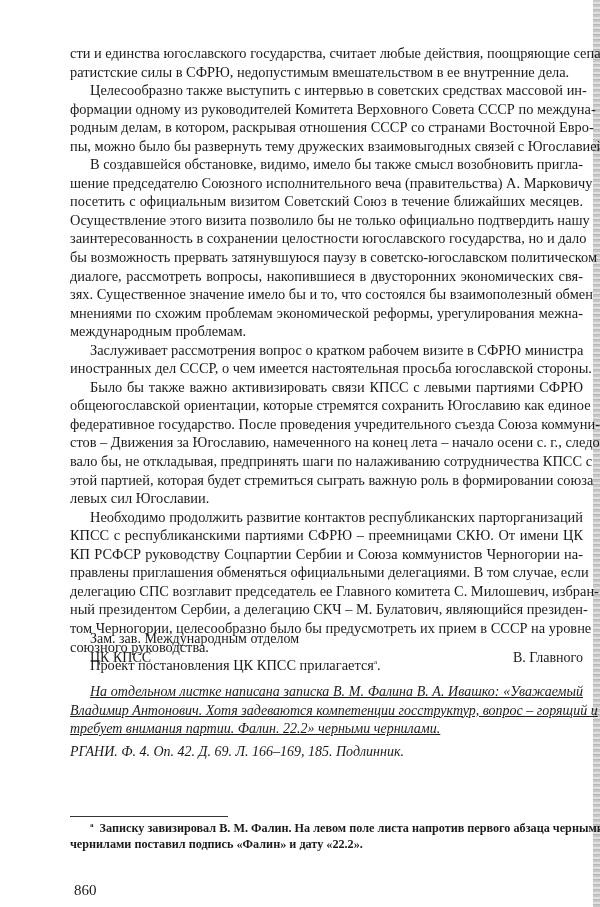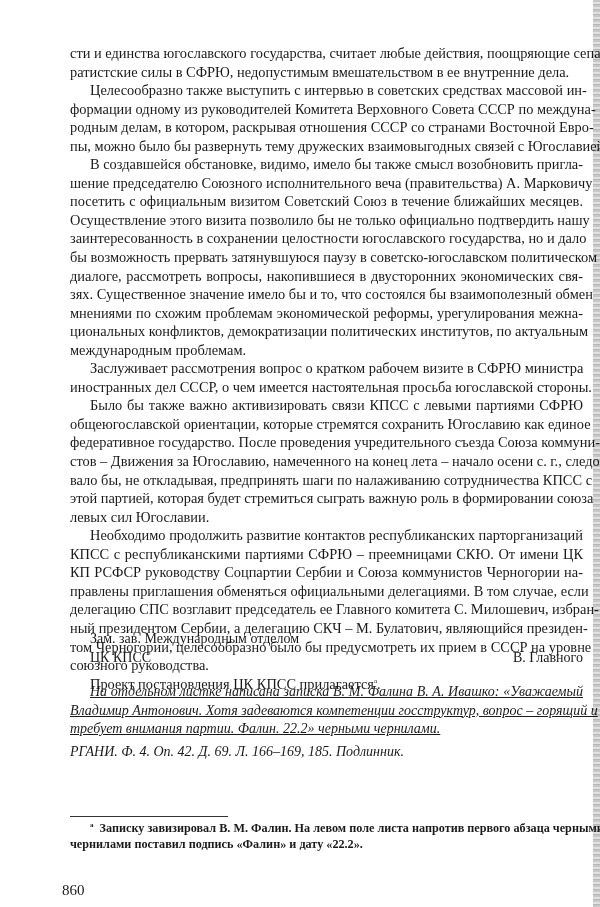--- a/index.html
+++ b/index.html
@@ -21,21 +21,21 @@
   .line.last { text-align-last: left; }
   .line.indent { padding-left: 20px; }
   .sig { position: absolute; left: 90px; width: 493px; font-size: 14px; line-height: 18.55px; }
   .sig .row { display: flex; justify-content: space-between; }
   .note { position: absolute; left: 70px; width: 513px; font-size: 14px; line-height: 18.5px; font-style: italic; }
   .source { position: absolute; left: 70px; width: 513px; font-size: 14px; font-style: italic; }
   .fn-rule { position: absolute; left: 70px; top: 816px; width: 158px; height: 1px; background: #333; }
   .footnote { position: absolute; left: 70px; width: 513px; top: 820px; font-size: 12.2px; line-height: 16px; font-weight: bold; }
   .footnote .line { height: 16px; }
   .sup { font-size: 7px; vertical-align: super; line-height: 0; }
-  .pageno { position: absolute; left: 62px; top: 882px; font-size: 15px; }
+  .pageno { position: absolute; left: 74px; top: 882px; font-size: 15px; }
 </style>
 </head>
 <body>
 
 <div class="page">
   <div class="edge"></div>
 
   <div class="body-text">
 
     <span class="line">сти и единства югославского государства, считает любые действия, поощряющие сепа-</span>
@@ -48,21 +48,20 @@
 
     <span class="line indent">В создавшейся обстановке, видимо, имело бы также смысл возобновить пригла-</span>
     <span class="line">шение председателю Союзного исполнительного веча (правительства) А. Марковичу</span>
     <span class="line">посетить с официальным визитом Советский Союз в течение ближайших месяцев.</span>
     <span class="line">Осуществление этого визита позволило бы не только официально подтвердить нашу</span>
     <span class="line">заинтересованность в сохранении целостности югославского государства, но и дало</span>
     <span class="line">бы возможность прервать затянувшуюся паузу в советско-югославском политическом</span>
     <span class="line">диалоге, рассмотреть вопросы, накопившиеся в двусторонних экономических свя-</span>
     <span class="line">зях. Существенное значение имело бы и то, что состоялся бы взаимополезный обмен</span>
     <span class="line">мнениями по схожим проблемам экономической реформы, урегулирования межна-</span>
-    <span class="line">циональных конфликтов, демократизации политических институтов, по актуальным</span>
     <span class="line last">международным проблемам.</span>
 
     <span class="line indent">Заслуживает рассмотрения вопрос о кратком рабочем визите в СФРЮ министра</span>
     <span class="line last">иностранных дел СССР, о чем имеется настоятельная просьба югославской стороны.</span>
 
     <span class="line indent">Было бы также важно активизировать связи КПСС с левыми партиями СФРЮ</span>
     <span class="line">общеюгославской ориентации, которые стремятся сохранить Югославию как единое</span>
     <span class="line">федеративное государство. После проведения учредительного съезда Союза коммуни-</span>
     <span class="line">стов – Движения за Югославию, намеченного на конец лета – начало осени с. г., следо-</span>
     <span class="line">вало бы, не откладывая, предпринять шаги по налаживанию сотрудничества КПСС с</span>

